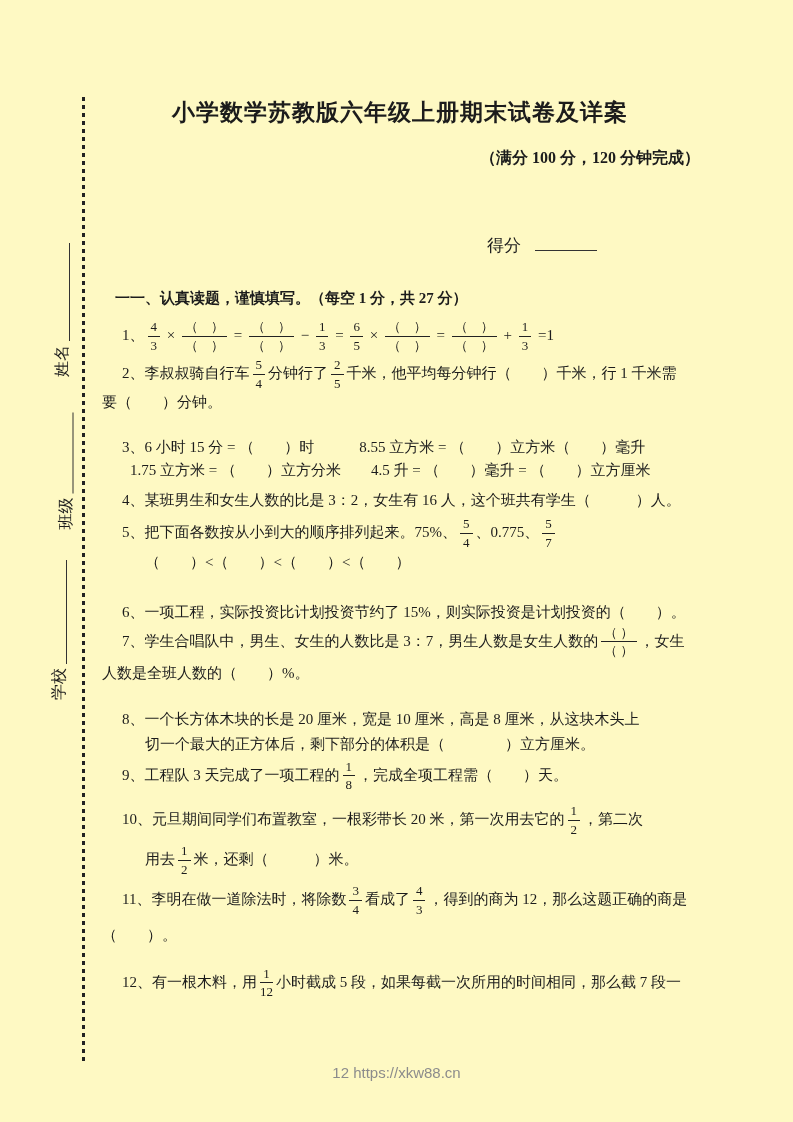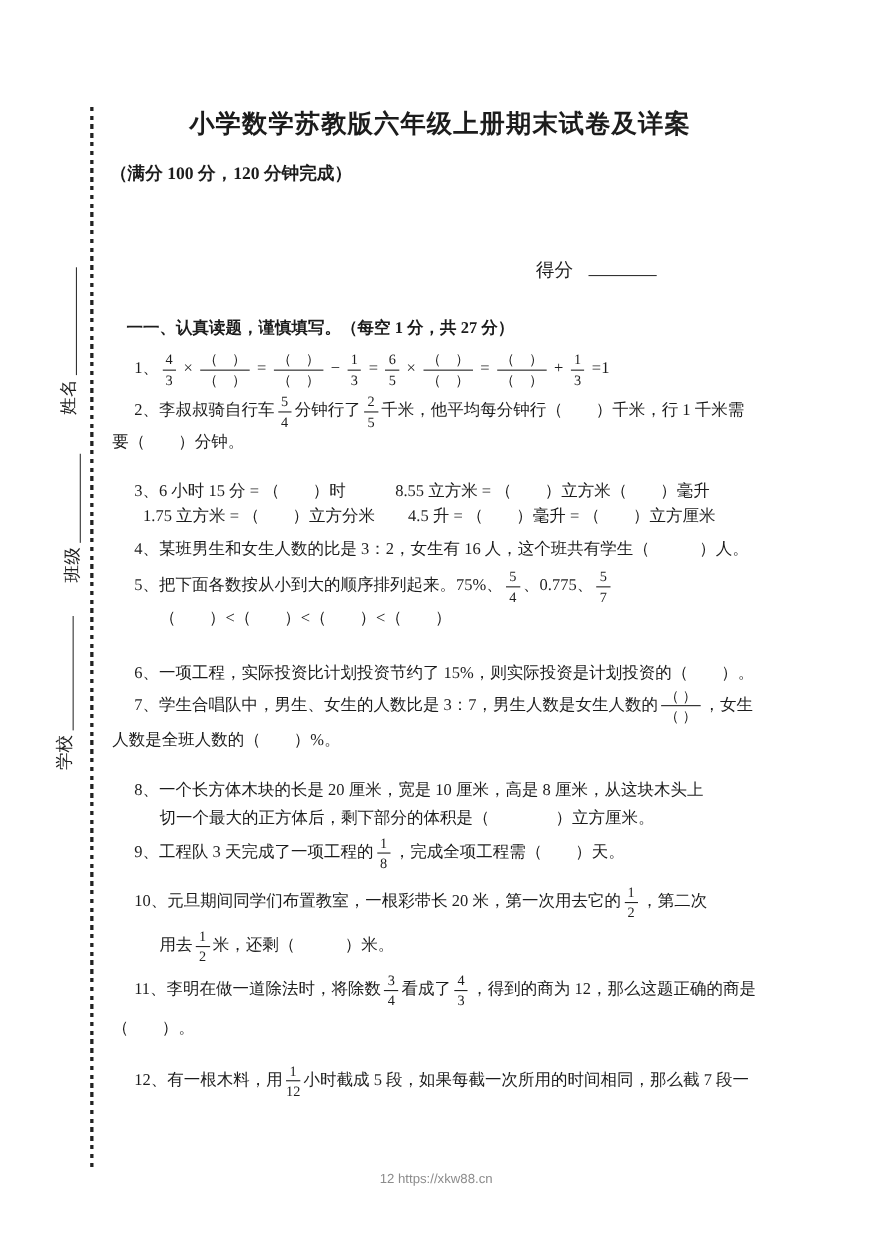--- a/index.html
+++ b/index.html
@@ -1,31 +1,31 @@
 <!DOCTYPE html>
 <html><head>
 <meta charset="utf-8">
 <style>
   html,body{margin:0;padding:0;background:#e8e8e8;}
   .page{
     position:relative;
     width:793px;height:1122px;
-    background:#ffffff;
+    background:#fef9c3;
     overflow:hidden;
     font-family:"Liberation Serif","DejaVu Serif",serif;
     color:#1c1c1c;
   }
   
   .title{
     position:absolute;left:100px;top:97px;width:600px;
     text-align:center;font-size:23px;font-weight:bold;letter-spacing:1px;
   }
   .subtitle{
     position:absolute;left:100px;top:148px;width:600px;
-    text-align:left;font-size:16px;font-weight:bold;
+    text-align:right;font-size:16px;font-weight:bold;
   }
   .score-row{
     position:absolute;left:487px;top:233px;font-size:17px;
   }
   .score-blank{
     display:inline-block;width:62px;height:17px;
     border-bottom:1.6px solid #333;margin-left:14px;vertical-align:baseline;
   }
   
   .seal-dash{
@@ -72,21 +72,21 @@
   #q7-l1{margin-top:2px}  #q7-l2{margin-top:3px}
   #q8-l1{margin-top:26px} #q8-l2{margin-top:5px}
   #q9-l1{margin-top:4px}
   #q10-l1{margin-top:8px} #q10-l2{margin-top:4px}
   #q11-l1{margin-top:4px} #q11-l2{margin-top:6px}
   #q12-l1{margin-top:20px}#q12-l2{margin-top:4px}
   
   .footer{
     position:absolute;left:0;top:1064px;width:100%;
     text-align:center;font-family:"Liberation Sans","DejaVu Sans",sans-serif;
-    font-size:12px;color:#8c8c8c;
+    font-size:15px;color:#8c8c8c;
   }
 </style>
 </head>
 <body>
 
 <div class="page">
 
   <div class="title">小学数学苏教版六年级上册期末试卷及详案</div>
   <div class="subtitle">（满分 100 分，120 分钟完成）</div>
 

